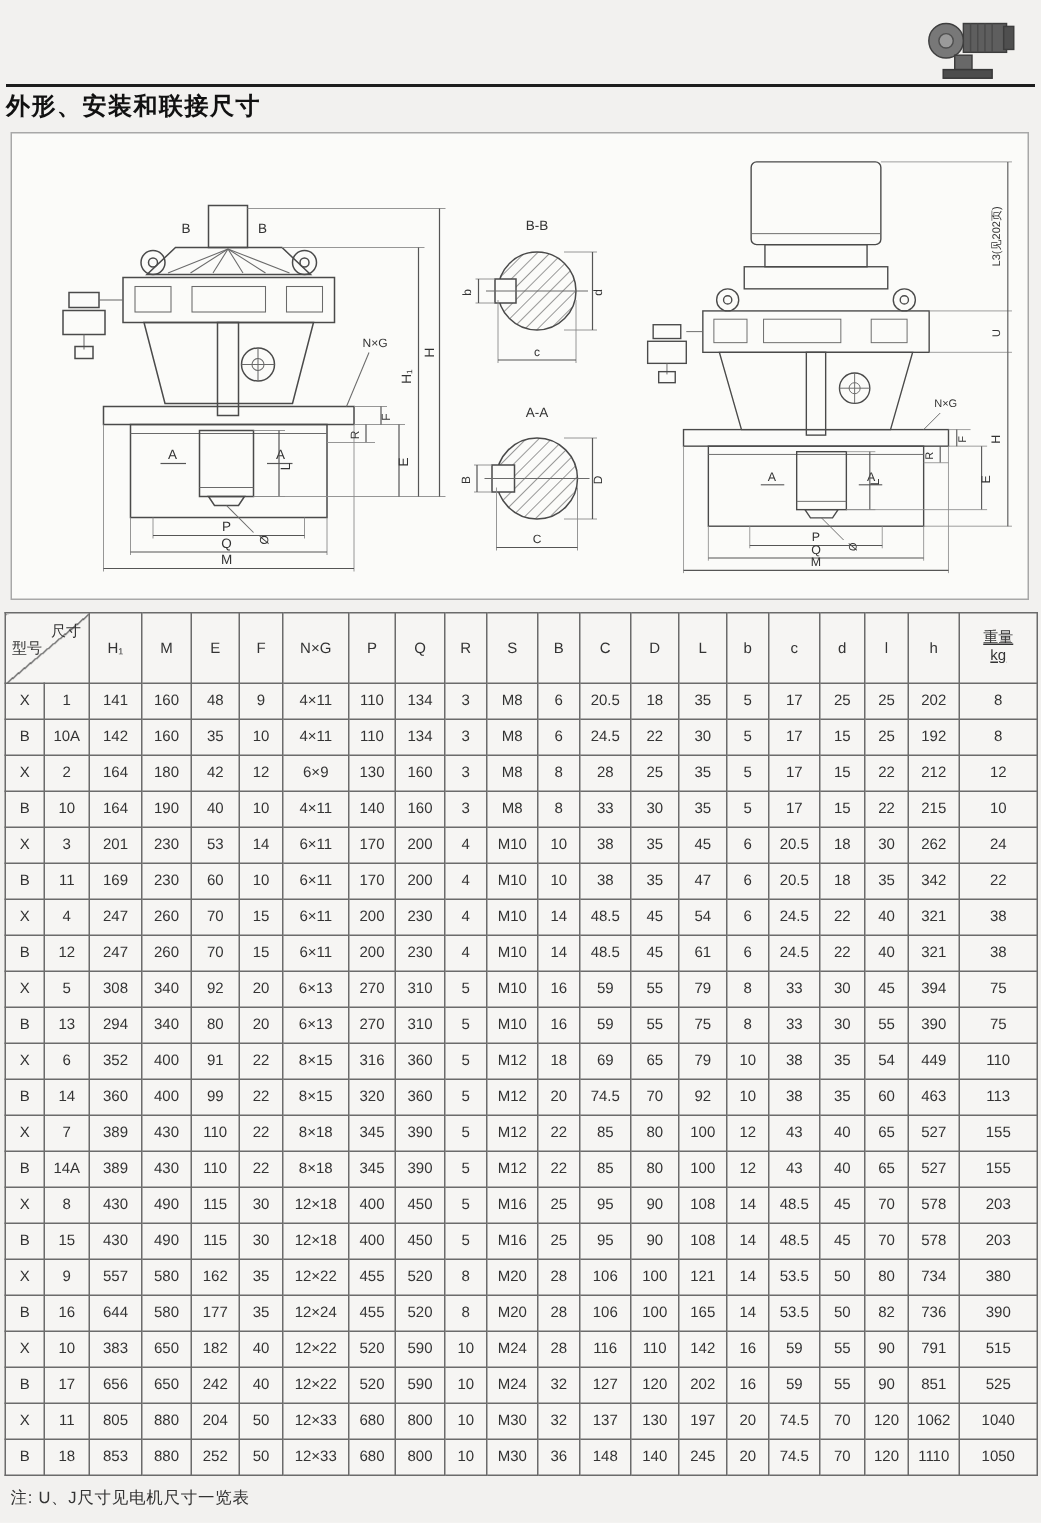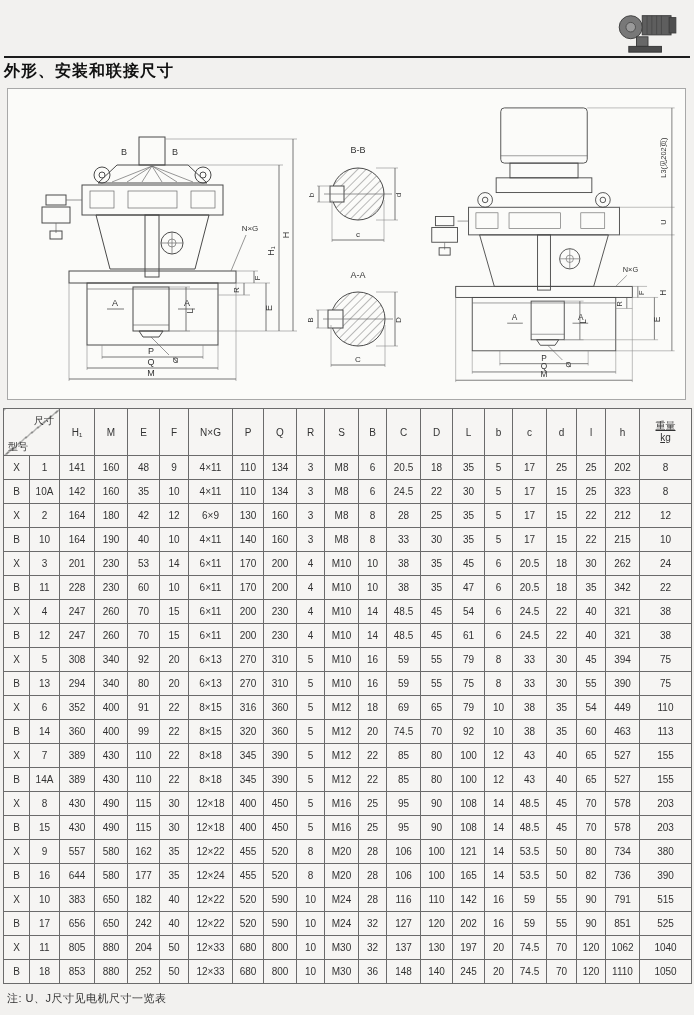--- a/index.html
+++ b/index.html
@@ -19,21 +19,21 @@
   svg .ext{stroke:#8a8a8a;stroke-width:.6;}
   svg text{font-family:"Liberation Sans",sans-serif;font-size:9px;fill:#333;}
   svg text.sm{font-size:8px;}
   table.dims{position:absolute;top:408px;left:3px;width:688px;border-collapse:collapse;table-layout:fixed;font-size:10px;color:#333;background:#f6f5f3;}
   table.dims td{border:1px solid #6b6b6b;text-align:center;vertical-align:middle;padding:0;height:23px;overflow:hidden;}
   table.dims .grp td{height:26px;font-size:10.5px;}
   table.dims .cols td{height:46px;}
   td.wt div{line-height:1.25;text-decoration:underline;}
   td.corner{position:relative;background:linear-gradient(to bottom right,transparent 49.3%,#6b6b6b 49.3%,#6b6b6b 50.7%,transparent 50.7%);margin-left:36px;}
   .c-top{position:absolute;top:5px;right:5px;font-size:10px;}
-  .c-bot{position:absolute;bottom:1px;left:4px;font-size:10px;}
+  .c-bot{position:absolute;bottom:16px;left:4px;font-size:10px;}
   .note{position:absolute;top:991px;left:7px;font-size:11px;color:#333;letter-spacing:.5px;}
 </style>
 </head>
 <body>
 
 <div class="page">
 
   <svg class="photo" viewBox="0 0 64 50">
     <rect x="26" y="8" width="30" height="20" fill="#5e5e5e" stroke="#3d3d3d"></rect>
     <line x1="31" y1="8" x2="31" y2="28" stroke="#4a4a4a"></line>
@@ -346,21 +346,21 @@
           <td>3</td>
           <td>M8</td>
           <td>6</td>
           <td>24.5</td>
           <td>22</td>
           <td>30</td>
           <td>5</td>
           <td>17</td>
           <td>15</td>
           <td>25</td>
-          <td>323</td>
+          <td>192</td>
           <td>8</td>
         </tr>
         <tr>
           <td>X</td>
           <td>2</td>
           <td>164</td>
           <td>180</td>
           <td>42</td>
           <td>12</td>
           <td>6×9</td>
@@ -421,21 +421,21 @@
           <td>6</td>
           <td>20.5</td>
           <td>18</td>
           <td>30</td>
           <td>262</td>
           <td>24</td>
         </tr>
         <tr>
           <td>B</td>
           <td>11</td>
-          <td>228</td>
+          <td>169</td>
           <td>230</td>
           <td>60</td>
           <td>10</td>
           <td>6×11</td>
           <td>170</td>
           <td>200</td>
           <td>4</td>
           <td>M10</td>
           <td>10</td>
           <td>38</td>

